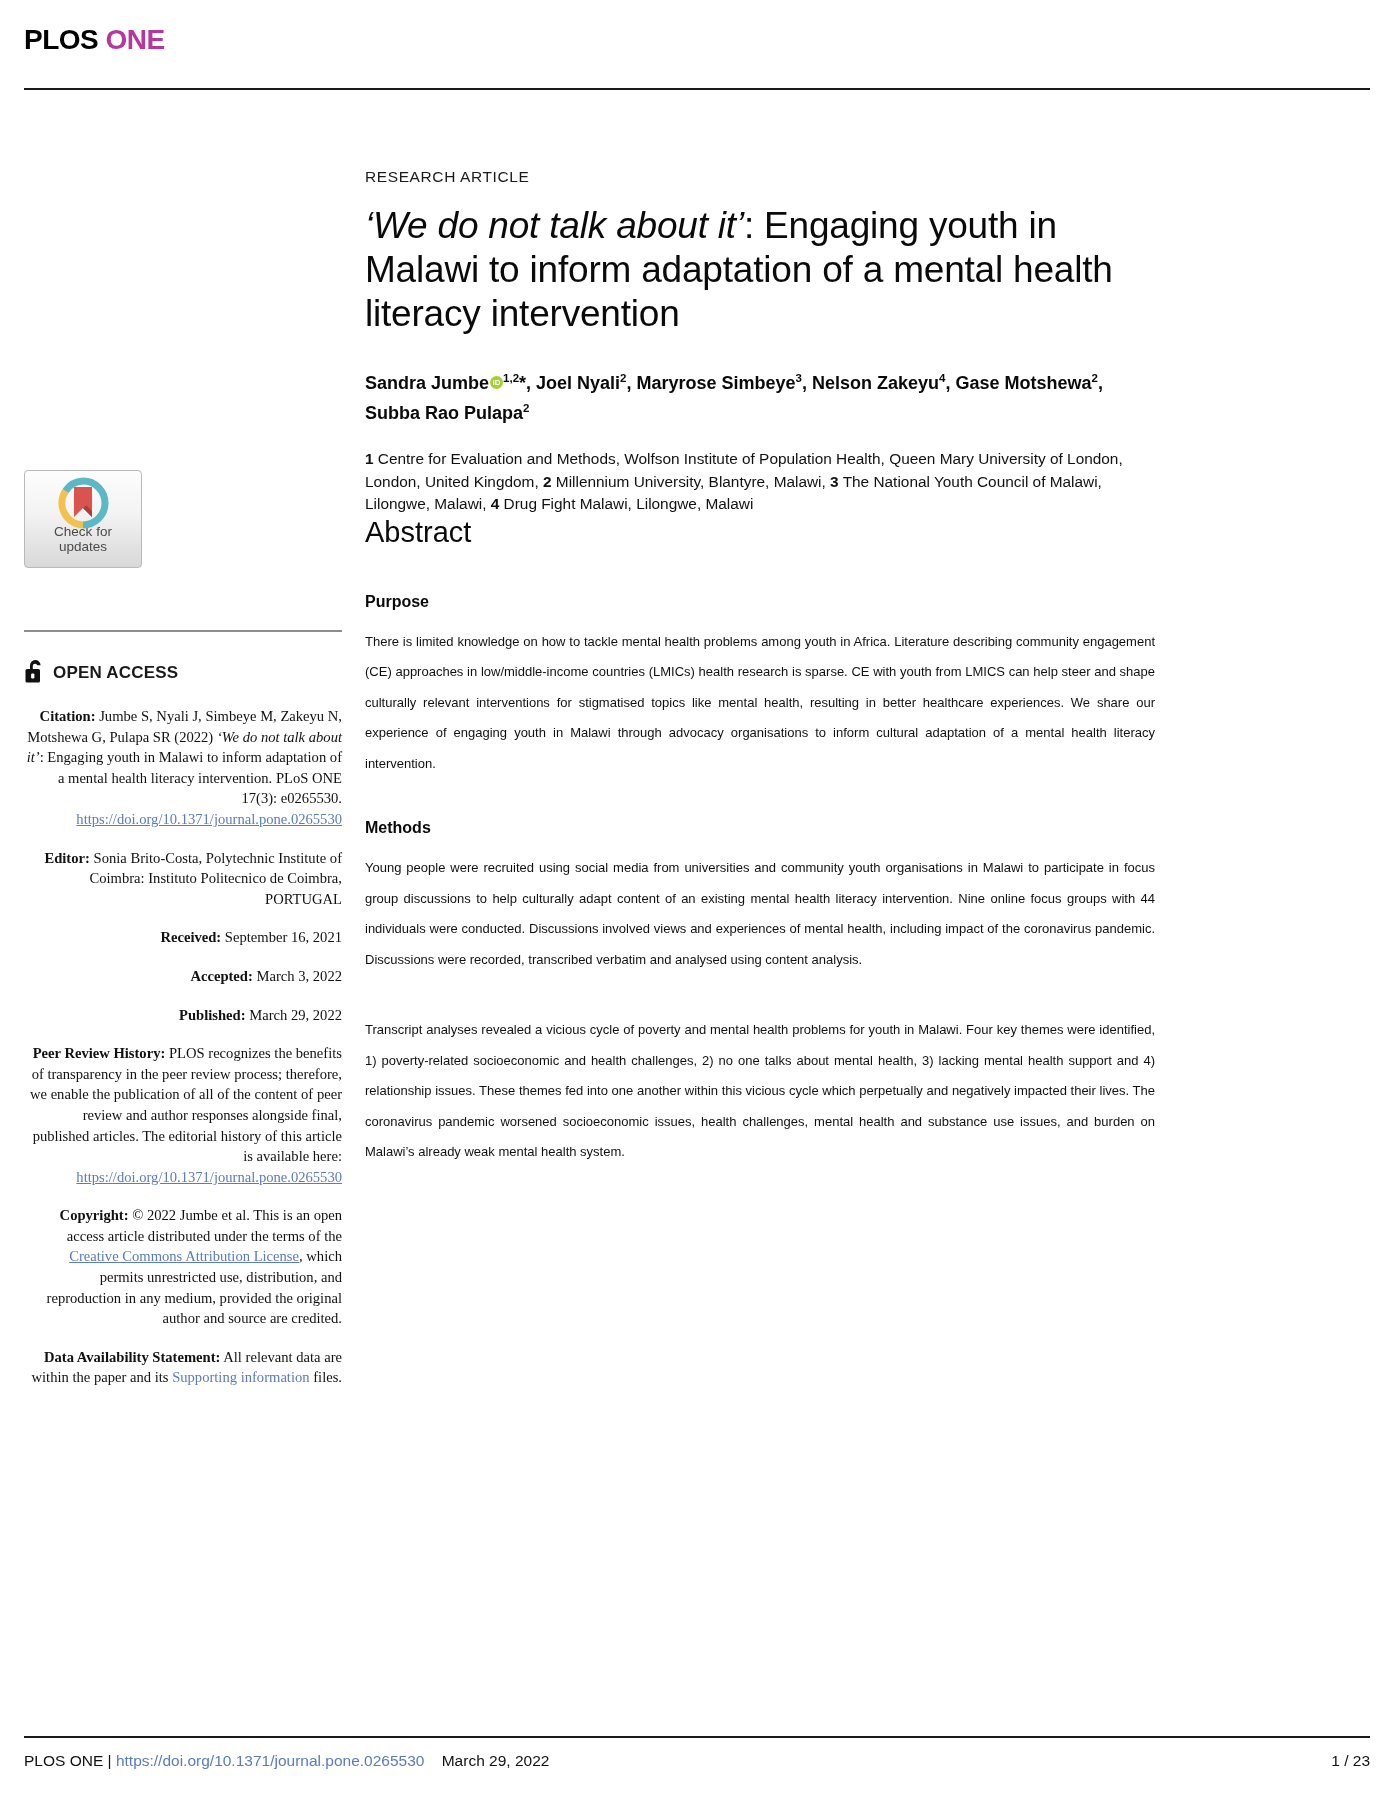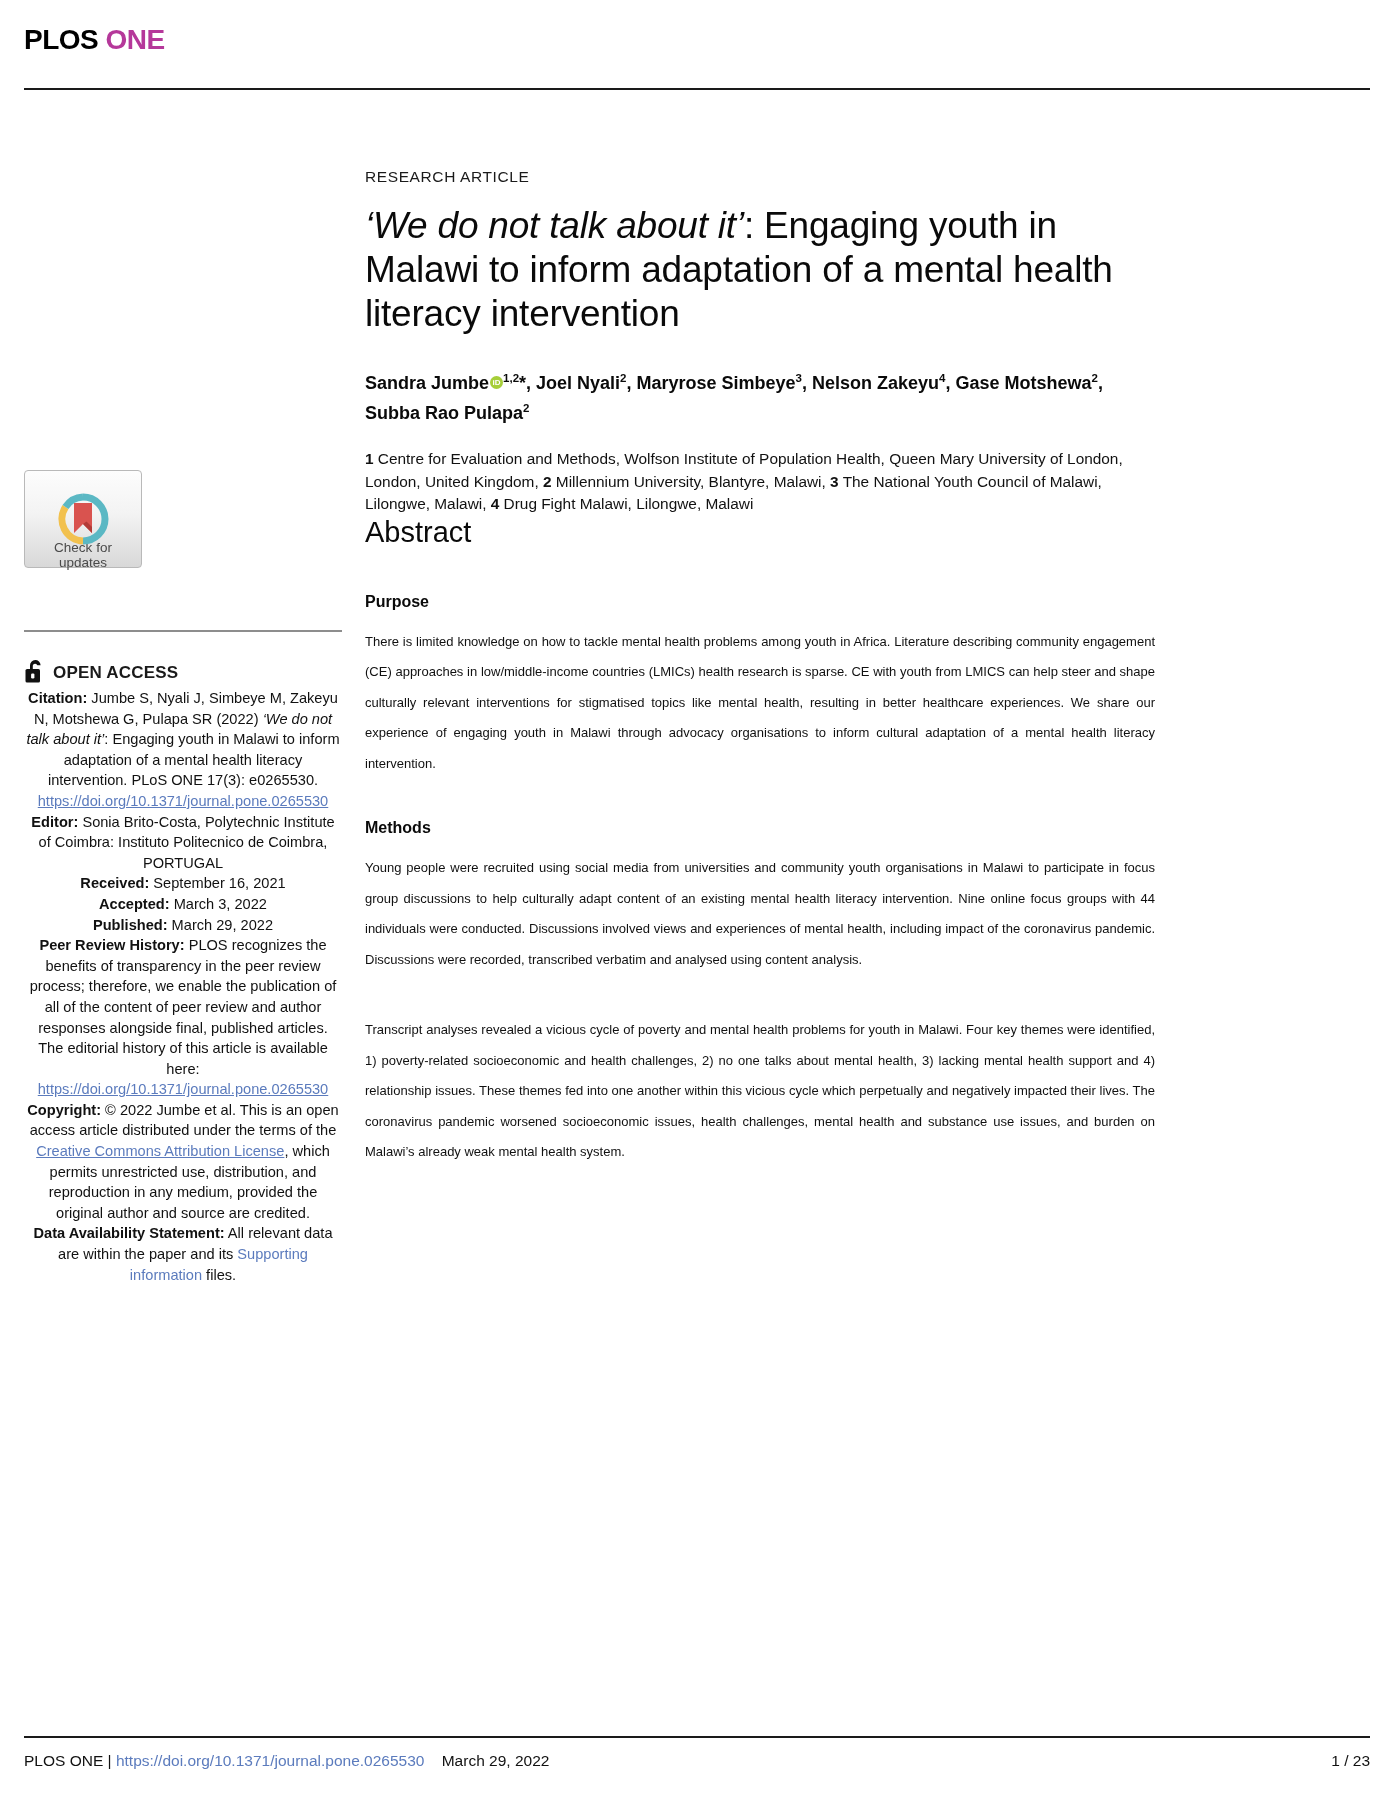--- a/index.html
+++ b/index.html
@@ -62,21 +62,21 @@
     width: 118px;
     height: 98px;
     box-sizing: border-box;
     border: 1px solid #b9b9b9;
     border-radius: 4px;
     background: linear-gradient(to bottom, #fdfdfd 0%, #f3f3f3 45%, #d8d8d8 100%);
     display: flex;
     flex-direction: column;
     align-items: center;
     justify-content: flex-start;
-    padding-top: 22px;
+    padding-top: 6px;
   }
   .crossmark-mark {
     width: 52px;
     height: 52px;
     position: relative;
   }
   .crossmark-label {
     font-size: 13.5px;
     line-height: 14.5px;
     color: #4a4a4a;
@@ -101,21 +101,23 @@
     font-size: 17px;
     letter-spacing: 0.2px;
     color: #1a1a1a;
     font-weight: bold;
   }
 
   .side-block {
     font-size: 14.6px;
     line-height: 20.6px;
     color: #111;
-    text-align: center;
+    margin-top: 18px;
+    text-align: right;
+    font-family: Liberation Serif, serif;
   }
   .side-block b { font-weight: 700; }
   .side-block i { font-style: italic; }
   .lnk { color: #5b7bbd; text-decoration: underline; }
   .lnk-plain { color: #5b7bbd; text-decoration: none; }
 
   
   .main {
     position: absolute;
     left: 365px;

